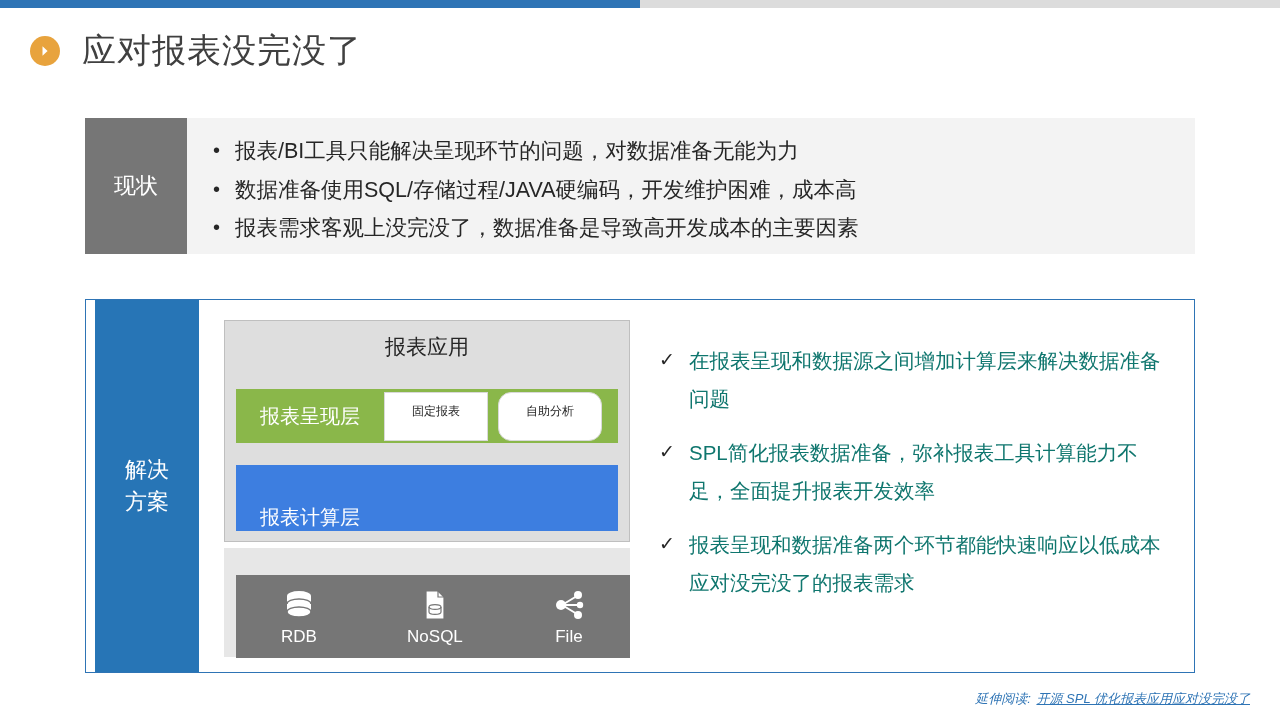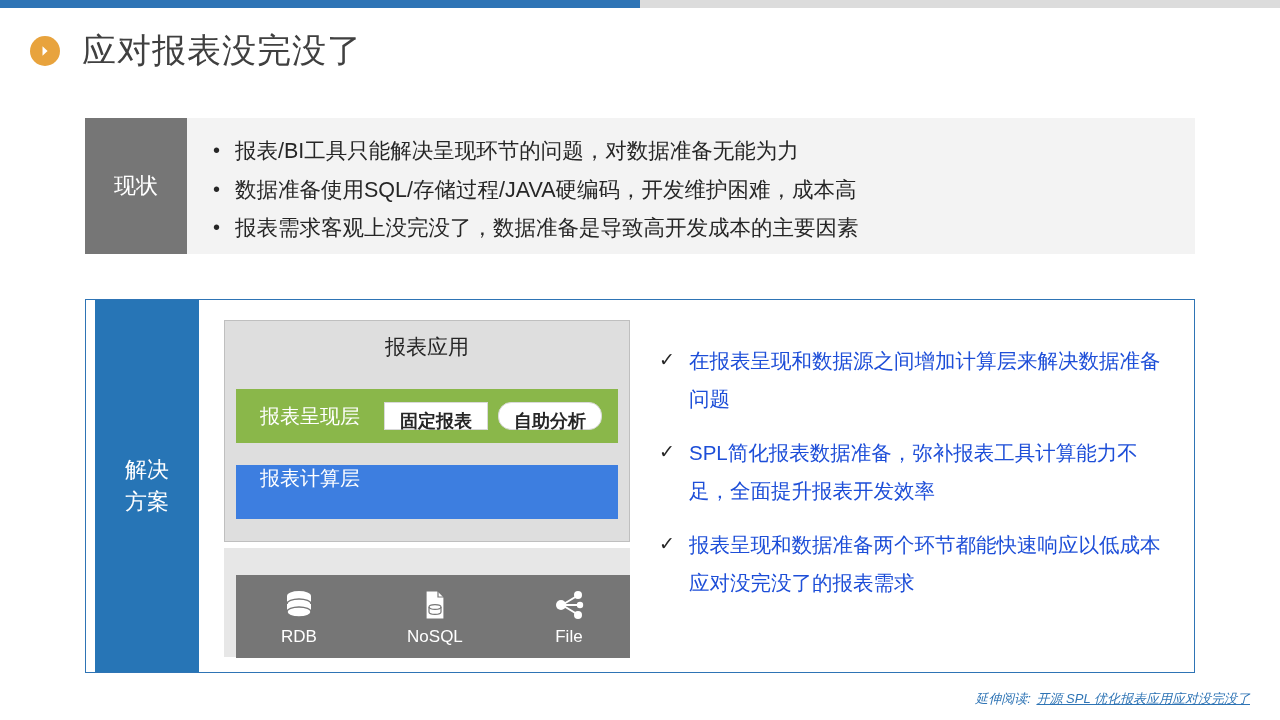--- a/index.html
+++ b/index.html
@@ -164,38 +164,37 @@
     width: 148px;
     color: #ffffff;
     font-size: 20px;
     text-align: center;
     flex: none;
   }
   .diag-chip {
     background: #ffffff;
     border: 1px solid #d9d9d9;
     box-sizing: border-box;
-    height: 28px;
+    height: 49px;
     line-height: 36px;
     text-align: center;
-    font-size: 18px;
-    color: #262626;
-    font-weight: bold;
+    font-size: 12px;
+    color: #262626;
   }
   .diag-chip.fixed { width: 104px; margin-right: 10px; }
   .diag-chip.self  { width: 104px; border-radius: 13px; }
   .diag-blue {
     position: absolute;
     left: 12px;
     top: 145px;
     width: 382px;
-    height: 54px;
+    height: 66px;
     background: #3d7ee0;
     display: flex;
-    align-items: flex-start;
+    align-items: flex-end;
   }
   .diag-blue .lbl {
     width: 148px;
     color: #ffffff;
     font-size: 20px;
     text-align: center;
     flex: none;
   }
   .diag-engine {
     background: #ffffff;
@@ -255,21 +254,21 @@
   }
   .check-item .tick {
     width: 30px;
     flex: none;
     font-size: 19px;
     color: #262626;
     line-height: 1.85;
   }
   .check-item .txt {
     font-size: 20.5px;
-    color: #1d4ed8;
+    color: #0f766e;
     line-height: 1.85;
   }
   
   .footer {
     position: absolute;
     right: 30px;
     bottom: 12px;
     font-size: 13px;
     font-style: italic;
     color: #2e74b5;

